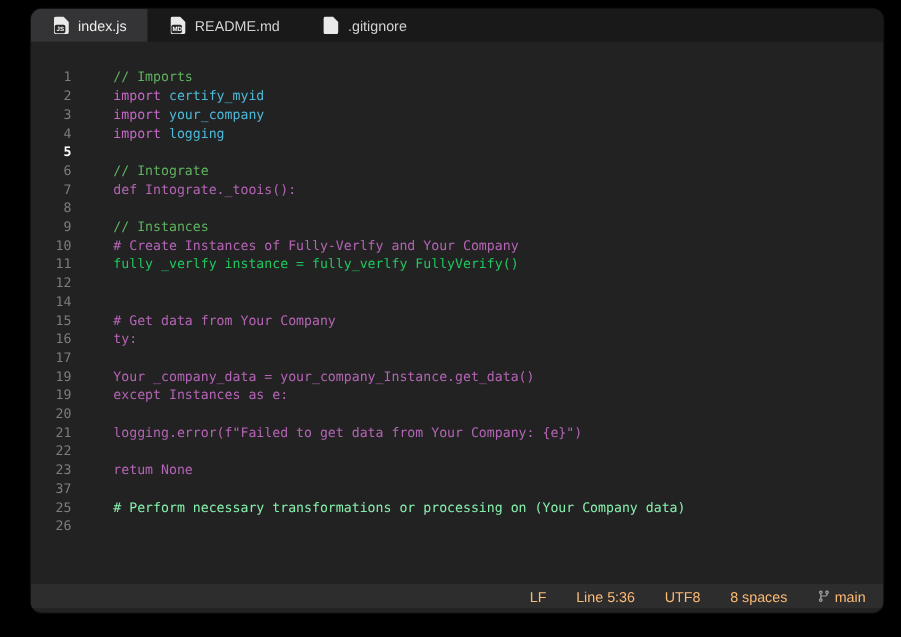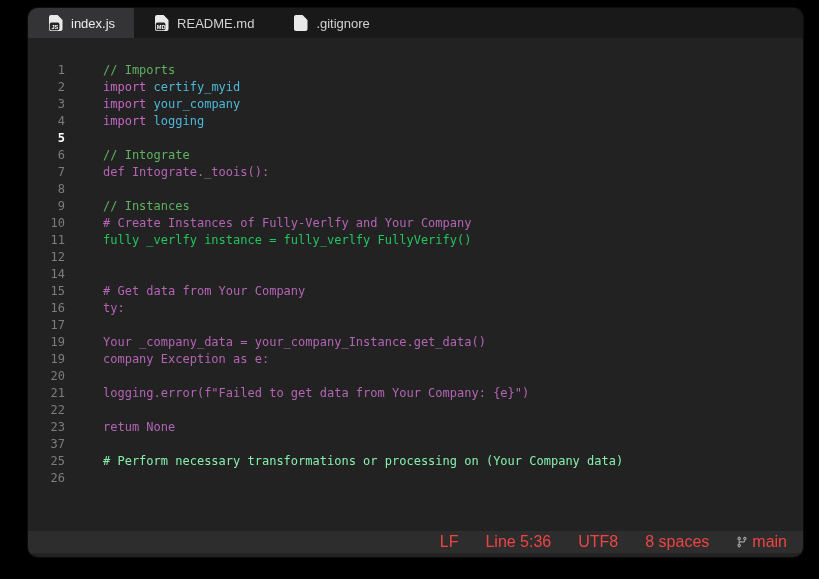--- a/index.html
+++ b/index.html
@@ -34,21 +34,21 @@
             flex:0 0 37px; user-select:none; }
   .gutter.active { color:var(--active_line_number, #ffffff); font-weight:bold; }
   .code { padding-left:38px; white-space:pre; }
 
   
   .statusbar {
     flex:0 0 22px; height:22px; margin-bottom:4px;
     background:var(--statusbar_bg, #2d2d2e);
     display:flex; align-items:center; justify-content:flex-end;
     gap:27px; padding-right:16px;
-    color:#ef4444; font-size:16px;
+    color:#fdba74; font-size:13px;
   }
   .sb-item { display:flex; align-items:center; gap:4px; white-space:nowrap; }
 </style>
 </head>
 <body>
 
 <div class="window">
 
   <div class="tabbar">
 
@@ -144,21 +144,21 @@
         <div class="line">
           <div class="gutter">17</div>
           <div class="code"></div>
         </div>
         <div class="line">
           <div class="gutter">19</div>
           <div class="code"><span style="color: rgb(180, 100, 180);">Your _company_data = your_company_Instance.get_data()</span></div>
         </div>
         <div class="line">
           <div class="gutter">19</div>
-          <div class="code"><span style="color: rgb(180, 100, 180);">company Exception as e:</span></div>
+          <div class="code"><span style="color: rgb(180, 100, 180);">except Instances as e:</span></div>
         </div>
         <div class="line">
           <div class="gutter">20</div>
           <div class="code"></div>
         </div>
         <div class="line">
           <div class="gutter">21</div>
           <div class="code"><span style="color: rgb(180, 100, 180);">logging.error(f"Failed to get data from Your Company: {e}")</span></div>
         </div>
         <div class="line">

